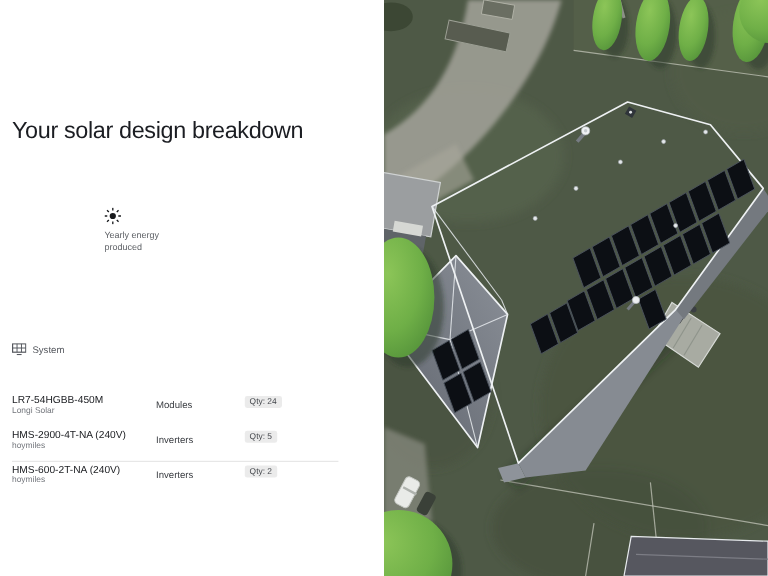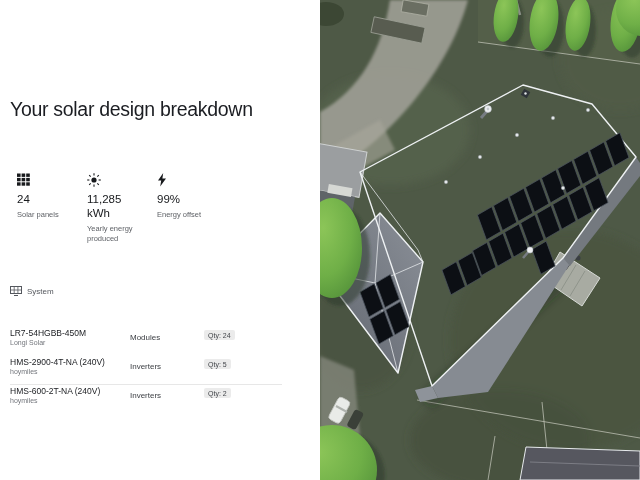--- a/index.html
+++ b/index.html
@@ -38,63 +38,38 @@
 </style>
 </head>
 <body>
 
 <div id="app">
 
   <div class="left-panel">
 
     <div class="page-title">Your solar design breakdown</div>
 
-    <div class="stat s0">
-      <svg class="stat-icon" width="14" height="13" viewBox="0 0 14 13">
-        <g fill="#181a1d">
-          <rect x="0" y="0" width="3.6" height="3.4"></rect>
-            <rect x="4.6" y="0" width="3.6" height="3.4"></rect>
-            <rect x="9.2" y="0" width="3.6" height="3.4"></rect>
-          <rect x="0" y="4.4" width="3.6" height="3.4"></rect>
-            <rect x="4.6" y="4.4" width="3.6" height="3.4"></rect>
-            <rect x="9.2" y="4.4" width="3.6" height="3.4"></rect>
-          <rect x="0" y="8.8" width="3.6" height="3.4"></rect>
-            <rect x="4.6" y="8.8" width="3.6" height="3.4"></rect>
-            <rect x="9.2" y="8.8" width="3.6" height="3.4"></rect>
-        </g>
-      </svg>
-      <div class="stat-value">24</div>
-      <div class="stat-label">Solar panels</div>
-    </div>
 
     <div class="stat s1">
       <svg class="stat-icon" width="14" height="14" viewBox="0 0 14 14">
         <circle cx="7" cy="7" r="2.6" fill="#181a1d"></circle>
         <g stroke="#181a1d" stroke-width="1.1">
           <line x1="7" y1="0.2" x2="7" y2="2.4"></line>
             <line x1="7" y1="11.6" x2="7" y2="13.8"></line>
           <line x1="0.2" y1="7" x2="2.4" y2="7"></line>
             <line x1="11.6" y1="7" x2="13.8" y2="7"></line>
           <line x1="2.2" y1="2.2" x2="3.7" y2="3.7"></line>
             <line x1="10.3" y1="10.3" x2="11.8" y2="11.8"></line>
           <line x1="2.2" y1="11.8" x2="3.7" y2="10.3"></line>
             <line x1="10.3" y1="3.7" x2="11.8" y2="2.2"></line>
         </g>
       </svg>
-      <div class="stat-value">11,285 kWh</div>
       <div class="stat-label">Yearly energy produced</div>
     </div>
 
-    <div class="stat s2">
-      <svg class="stat-icon" width="10" height="14" viewBox="0 0 10 14">
-        <path d="M6.2 0 L1 7.6 H4.2 L3.2 13.6 L9 5.4 H5.4 Z" fill="#181a1d"></path>
-      </svg>
-      <div class="stat-value">99%</div>
-      <div class="stat-label">Energy offset</div>
-    </div>
 
 
     <div class="sys-header">
       <svg width="12" height="10" viewBox="0 0 12 10">
         <rect x="0.5" y="0.5" width="11" height="7" fill="none" stroke="#55585e" stroke-width="1"></rect>
         <line x1="4.2" y1="0.5" x2="4.2" y2="7.5" stroke="#55585e" stroke-width="0.8"></line>
         <line x1="7.9" y1="0.5" x2="7.9" y2="7.5" stroke="#55585e" stroke-width="0.8"></line>
         <line x1="0.5" y1="4" x2="11.5" y2="4" stroke="#55585e" stroke-width="0.8"></line>
         <line x1="4" y1="9.5" x2="8" y2="9.5" stroke="#55585e" stroke-width="1"></line>
       </svg>

